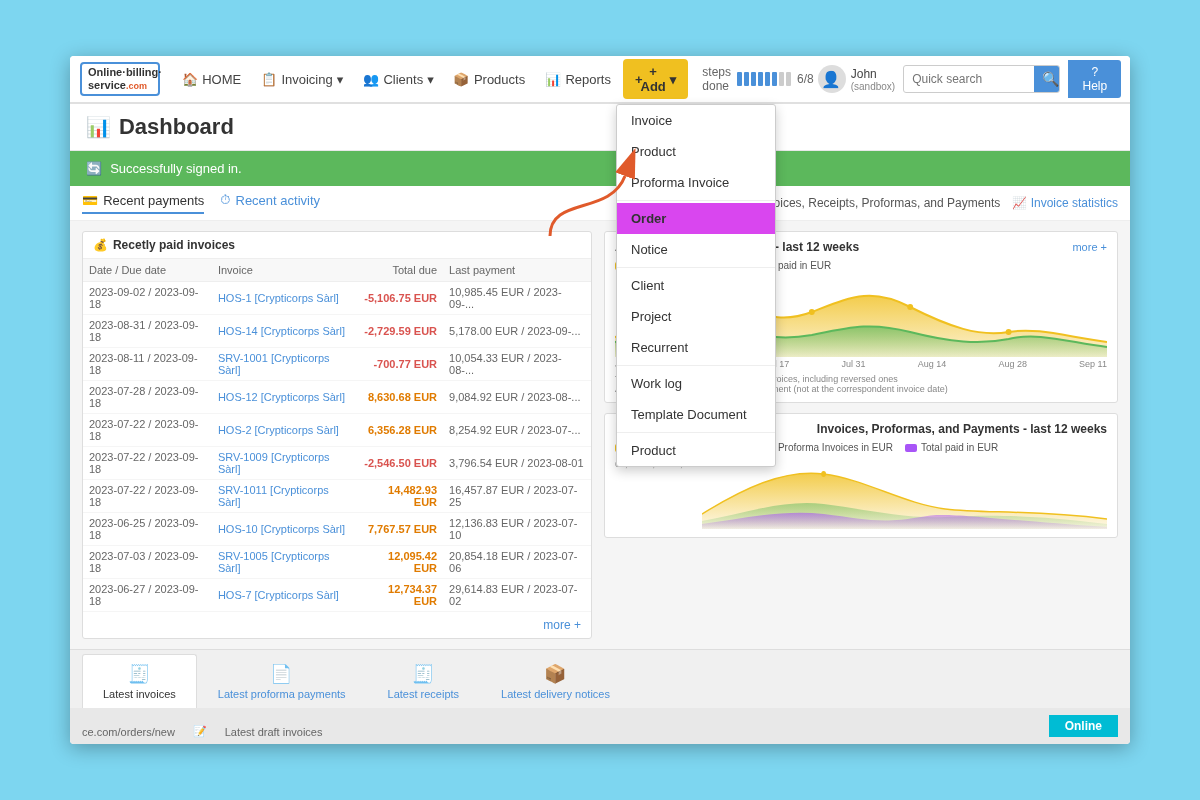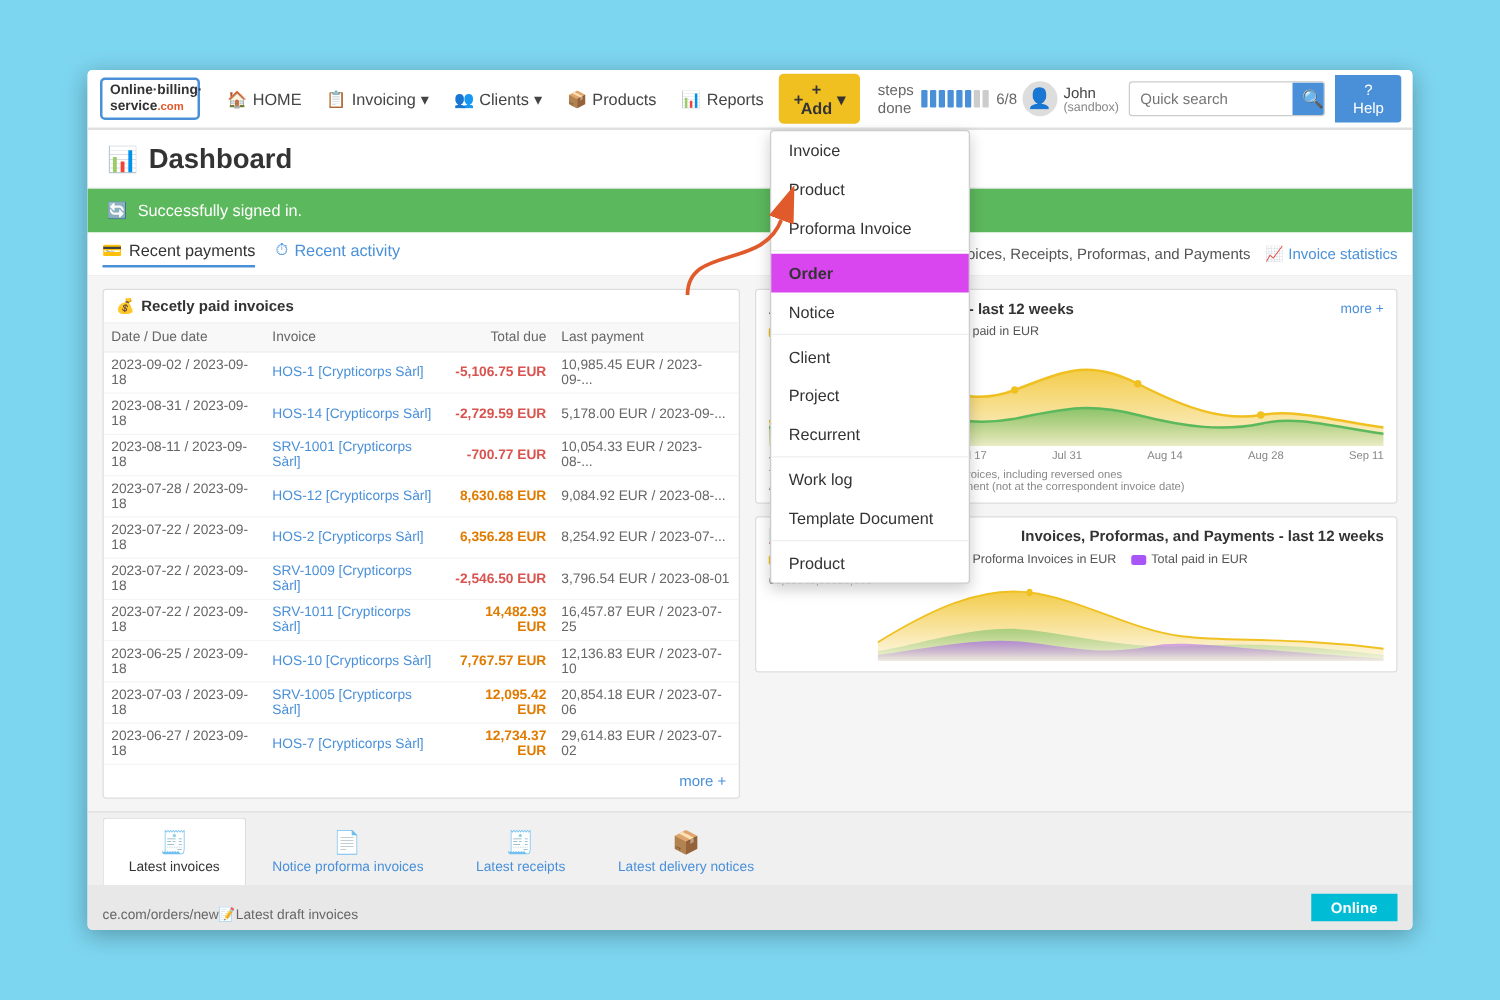--- a/index.html
+++ b/index.html
@@ -659,35 +659,35 @@
   </div>
 
   <div class="bottom-tabs-container">
     <div class="bottom-tabs">
       <div class="bottom-tab active">
         <span class="tab-icon">🧾</span>
         <span>Latest invoices</span>
       </div>
       <div class="bottom-tab">
         <span class="tab-icon">📄</span>
-        <span>Notice proforma invoices</span>
+        <span>Latest proforma payments</span>
       </div>
       <div class="bottom-tab">
         <span class="tab-icon">🧾</span>
         <span>Latest receipts</span>
       </div>
       <div class="bottom-tab">
         <span class="tab-icon">📦</span>
         <span>Latest delivery notices</span>
       </div>
     </div>
   </div>
 
   <div class="bottom-bar">
-    <div style="display:flex;align-items:center;gap:0;margin-top:11px;">
+    <div style="display:flex;align-items:center;gap:18px;margin-top:11px;">
       <span>ce.com/orders/new</span>
       <span>📝</span>
       <span>Latest draft invoices</span>
     </div>
     <div class="online-badge">Online</div>
   </div>
 
   <div class="dropdown-menu" id="dropdown">
   <div class="dropdown-menu-item">Invoice</div>
       <div class="dropdown-menu-item">Product</div>

